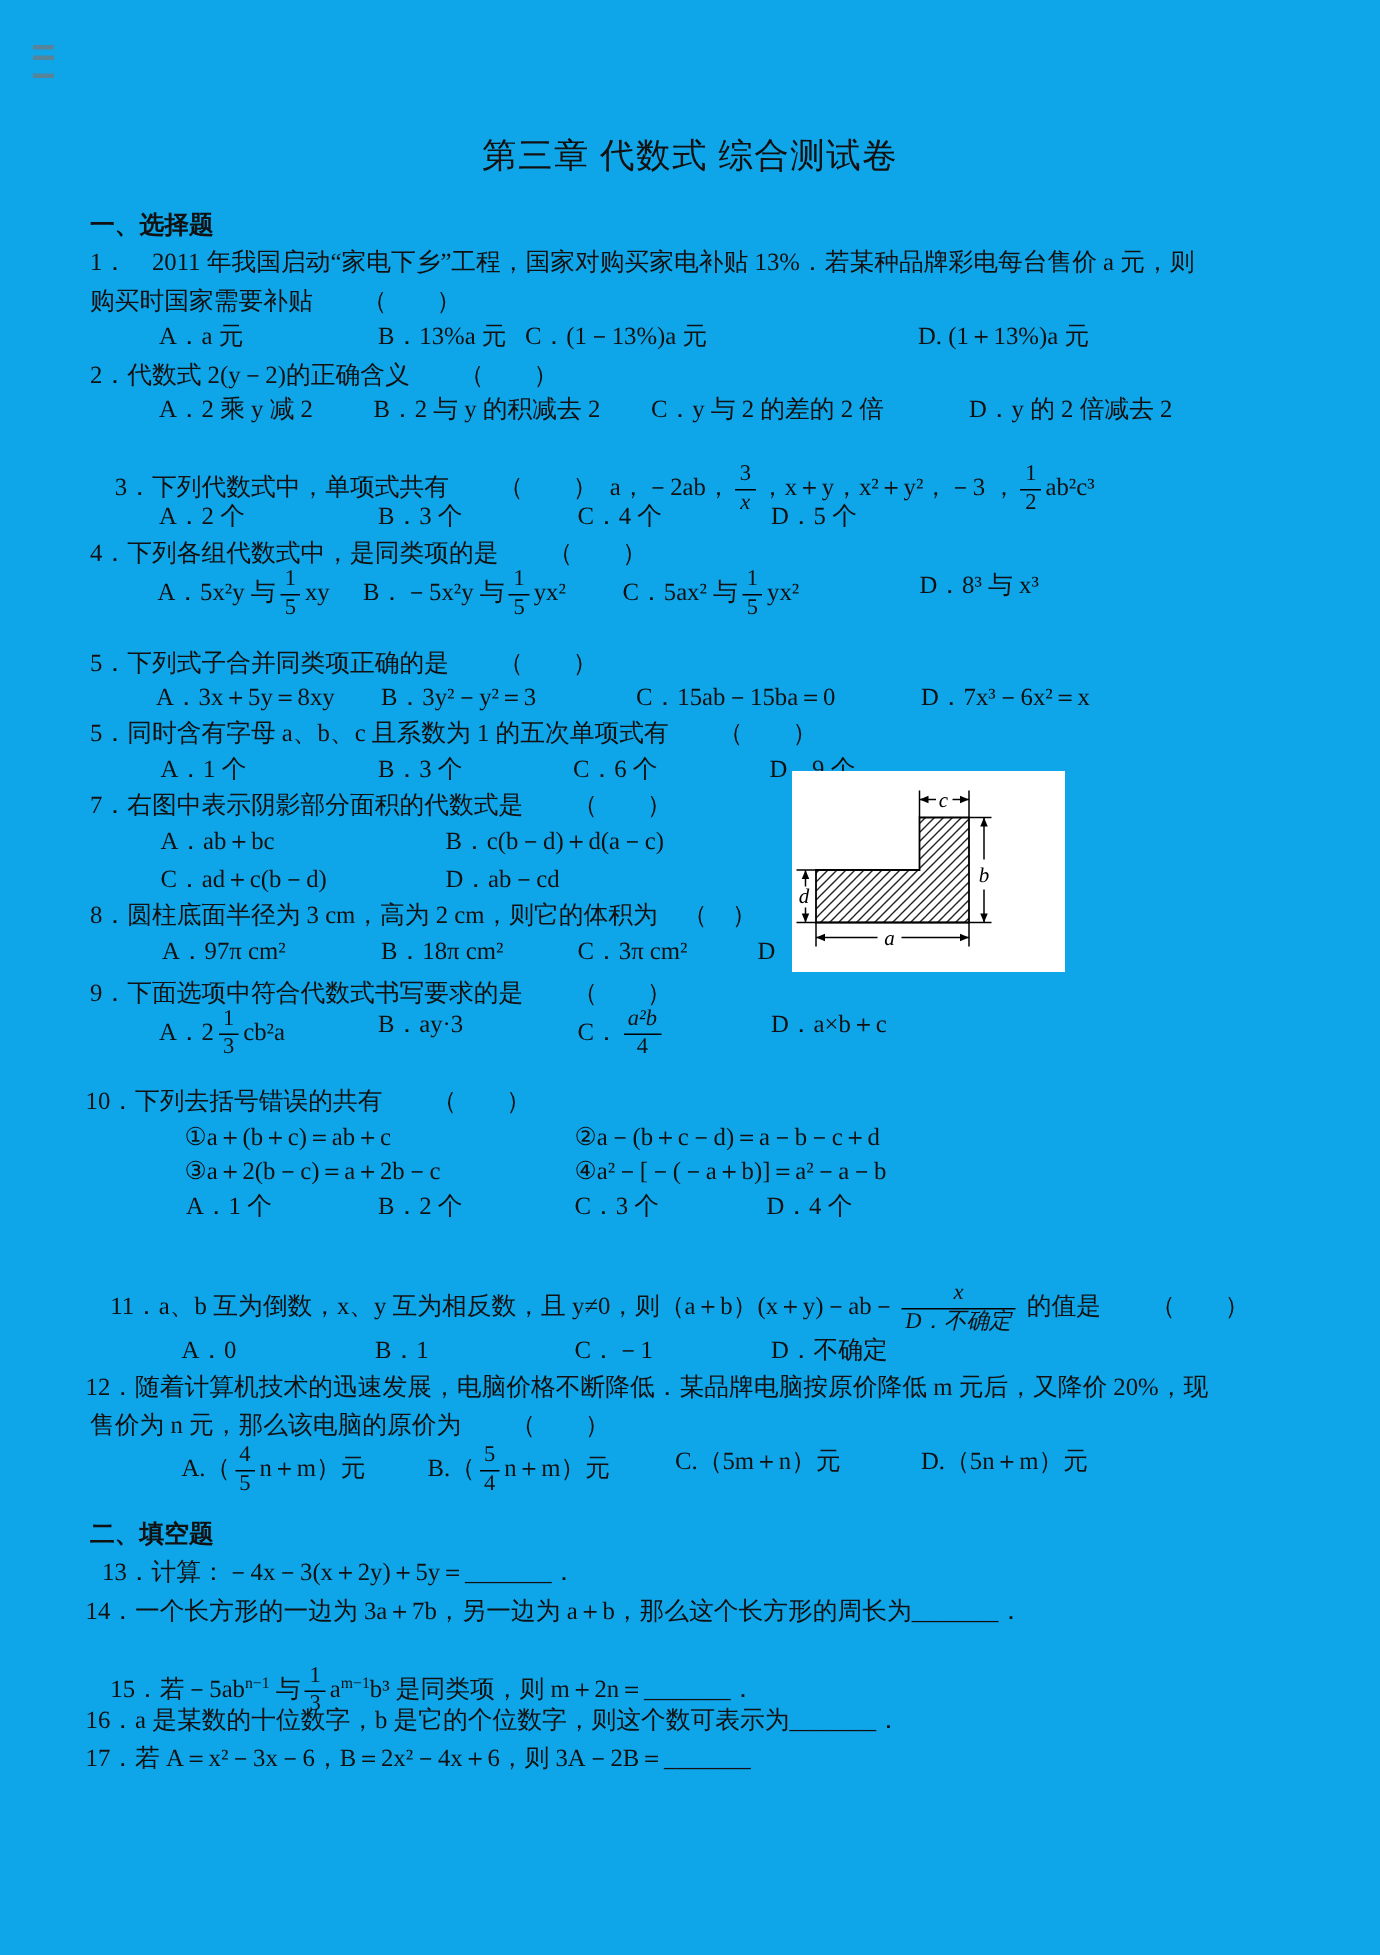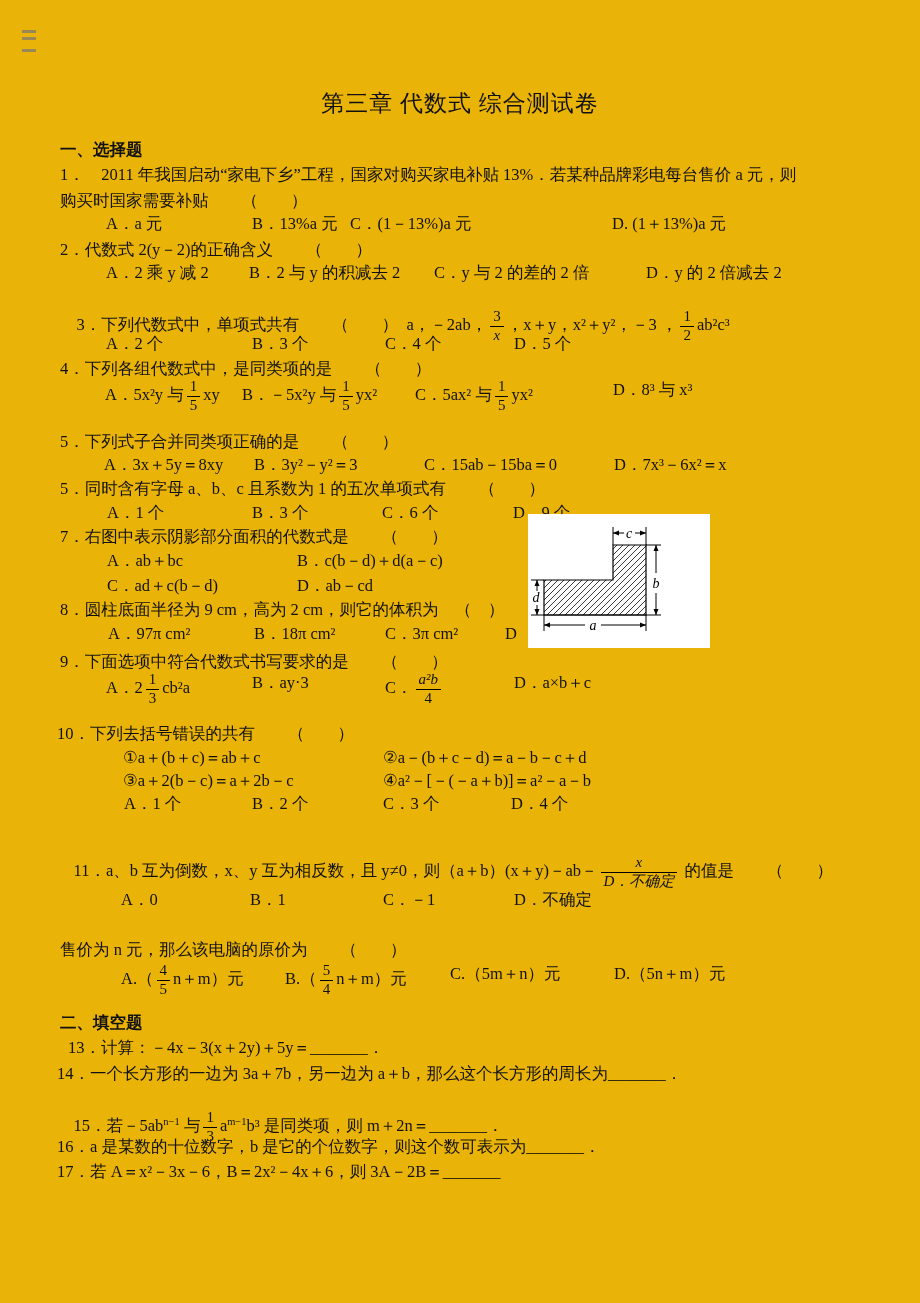--- a/index.html
+++ b/index.html
@@ -1,18 +1,18 @@
 <!DOCTYPE html>
 <html><head>
 <meta charset="utf-8">
 <style>
   html,body { margin:0; padding:0; background:#fff; }
   body { width:920px; height:1303px; position:relative; overflow:hidden;
          font-family:"Liberation Serif","DejaVu Serif",serif; color:#111; }
-  .page { position:absolute; inset:0; background:#eab308;padding-left:36px; }
+  .page { position:absolute; inset:0; background:#0ea5e9;padding-left:36px; }
   .title { position:absolute; top:88px; left:0; width:920px; text-align:center;
            font-size:23px; letter-spacing:1px; white-space:pre; }
   .sec { position:absolute; left:60px; font-size:16.5px; font-weight:bold;
          font-family:"Liberation Sans","DejaVu Sans",sans-serif; white-space:pre; }
   .line { position:absolute; left:60px; font-size:16.5px; line-height:20px; white-space:pre; }
   .row  { position:absolute; left:0; width:920px; font-size:16.5px; line-height:20px; }
   .opt  { position:absolute; top:0; white-space:pre; }
   .frow { line-height:normal; }
   .frac { display:inline-block; vertical-align:middle; text-align:center;
           font-size:15px; line-height:1.05; margin:0 3px; }
@@ -91,21 +91,21 @@
   <div class="line" style="top:527px">7．右图中表示阴影部分面积的代数式是　　（　　）</div>
   <div class="row" style="top:551px">
     <span class="opt" style="left:107px">A．ab＋bc</span>
     <span class="opt" style="left:297px">B．c(b－d)＋d(a－c)</span>
   </div>
   <div class="row" style="top:576px">
     <span class="opt" style="left:107px">C．ad＋c(b－d)</span>
     <span class="opt" style="left:297px">D．ab－cd</span>
   </div>
 
-  <div class="line" style="top:600px">8．圆柱底面半径为 9 cm，高为 2 cm，则它的体积为　（　）</div>
+  <div class="line" style="top:600px">8．圆柱底面半径为 3 cm，高为 2 cm，则它的体积为　（　）</div>
   <div class="row" style="top:624px">
     <span class="opt" style="left:108px">A．97π cm²</span>
     <span class="opt" style="left:254px">B．18π cm²</span>
     <span class="opt" style="left:385px">C．3π cm²</span>
     <span class="opt" style="left:505px">D</span>
   </div>
 
   <div class="figure">
     <svg width="182" height="134" viewBox="0 0 182 134">
       <defs>
@@ -179,20 +179,21 @@
   <div class="line frow" style="left:57px;top:835px">
     <span>11．a、b 互为倒数，x、y 互为相反数，且 y≠0，则（a＋b）(x＋y)－ab－</span><span class="frac it"><span class="num">x</span><span class="den">D．不确定</span></span><span> 的值是　　（　　）</span>
   </div>
   <div class="row" style="top:890px">
     <span class="opt" style="left:121px">A．0</span>
     <span class="opt" style="left:250px">B．1</span>
     <span class="opt" style="left:383px">C．－1</span>
     <span class="opt" style="left:514px">D．不确定</span>
   </div>
 
+  <div class="line" style="left:57px;top:915px">12．随着计算机技术的迅速发展，电脑价格不断降低．某品牌电脑按原价降低 m 元后，又降价 20%，现</div>
   <div class="line" style="top:940px">售价为 n 元，那么该电脑的原价为　　（　　）</div>
   <div class="row frow" style="top:963px">
     <span class="opt" style="left:121px"><span>A.（</span><span class="frac"><span class="num">4</span><span class="den">5</span></span><span>n＋m）元</span></span>
     <span class="opt" style="left:285px"><span>B.（</span><span class="frac"><span class="num">5</span><span class="den">4</span></span><span>n＋m）元</span></span>
     <span class="opt" style="left:450px">C.（5m＋n）元</span>
     <span class="opt" style="left:614px">D.（5n＋m）元</span>
   </div>
 
   <div class="sec" style="top:1012px">二、填空题</div>
 

